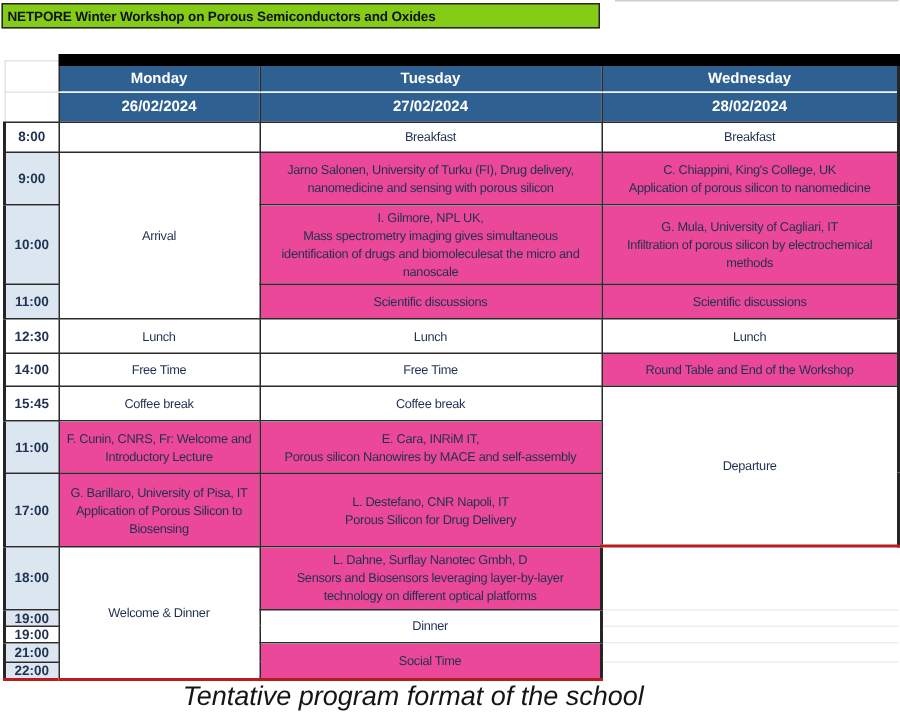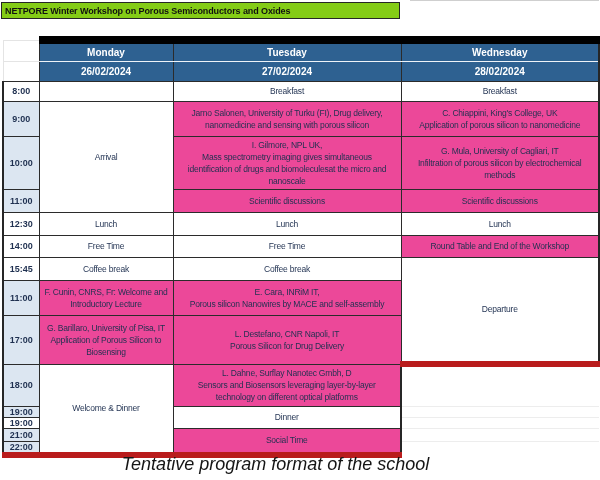--- a/index.html
+++ b/index.html
@@ -17,21 +17,21 @@
      font-size:8.5px;letter-spacing:-0.2px;padding:0 2px;background:#fff;overflow:hidden;}
   td.hdr{background:#2e6191;color:#fff;font-weight:700;font-size:10px;letter-spacing:0;}
   tr.day-row td.hdr{border-bottom:1px solid #eef3f8;border-top:8px solid #000000;}
   td.ghosthead{border:1px solid #e4e4e4;border-right:1px solid #2b2b2b;background:#fff;}
   td.ghosthead.gh-bot{border-bottom:1px solid #2b2b2b;}
   td.sess{background:#ec4899;}
   td.time{font-weight:700;font-size:9px;letter-spacing:0;border-left:2px solid #262626;background:#fff;}
   td.time.sess{background:#dce6f1;}
   td.wedge{border-right:2px solid #262626;}   
   td.tedge{border-right:2px solid #262626;}   
-  td.bedge{border-bottom:6px solid #b91c1c;}  
+  td.bedge{border-bottom:2px solid #b91c1c;}  
   td.ghost{border:none;border-bottom:1px solid #ededed;background:#fff;}
   td.ghost.last{border-bottom:none;}
   .ln{white-space:nowrap;line-height:12px;}
   .ln-s{white-space:nowrap;line-height:10px;}
   
   #caption{position:absolute;left:0;top:454px;width:509px;text-align:center;
            font-size:18px;font-style:italic;color:#151515;padding-left:42px;box-sizing:border-box;}
 </style>
 </head>
 <body>

